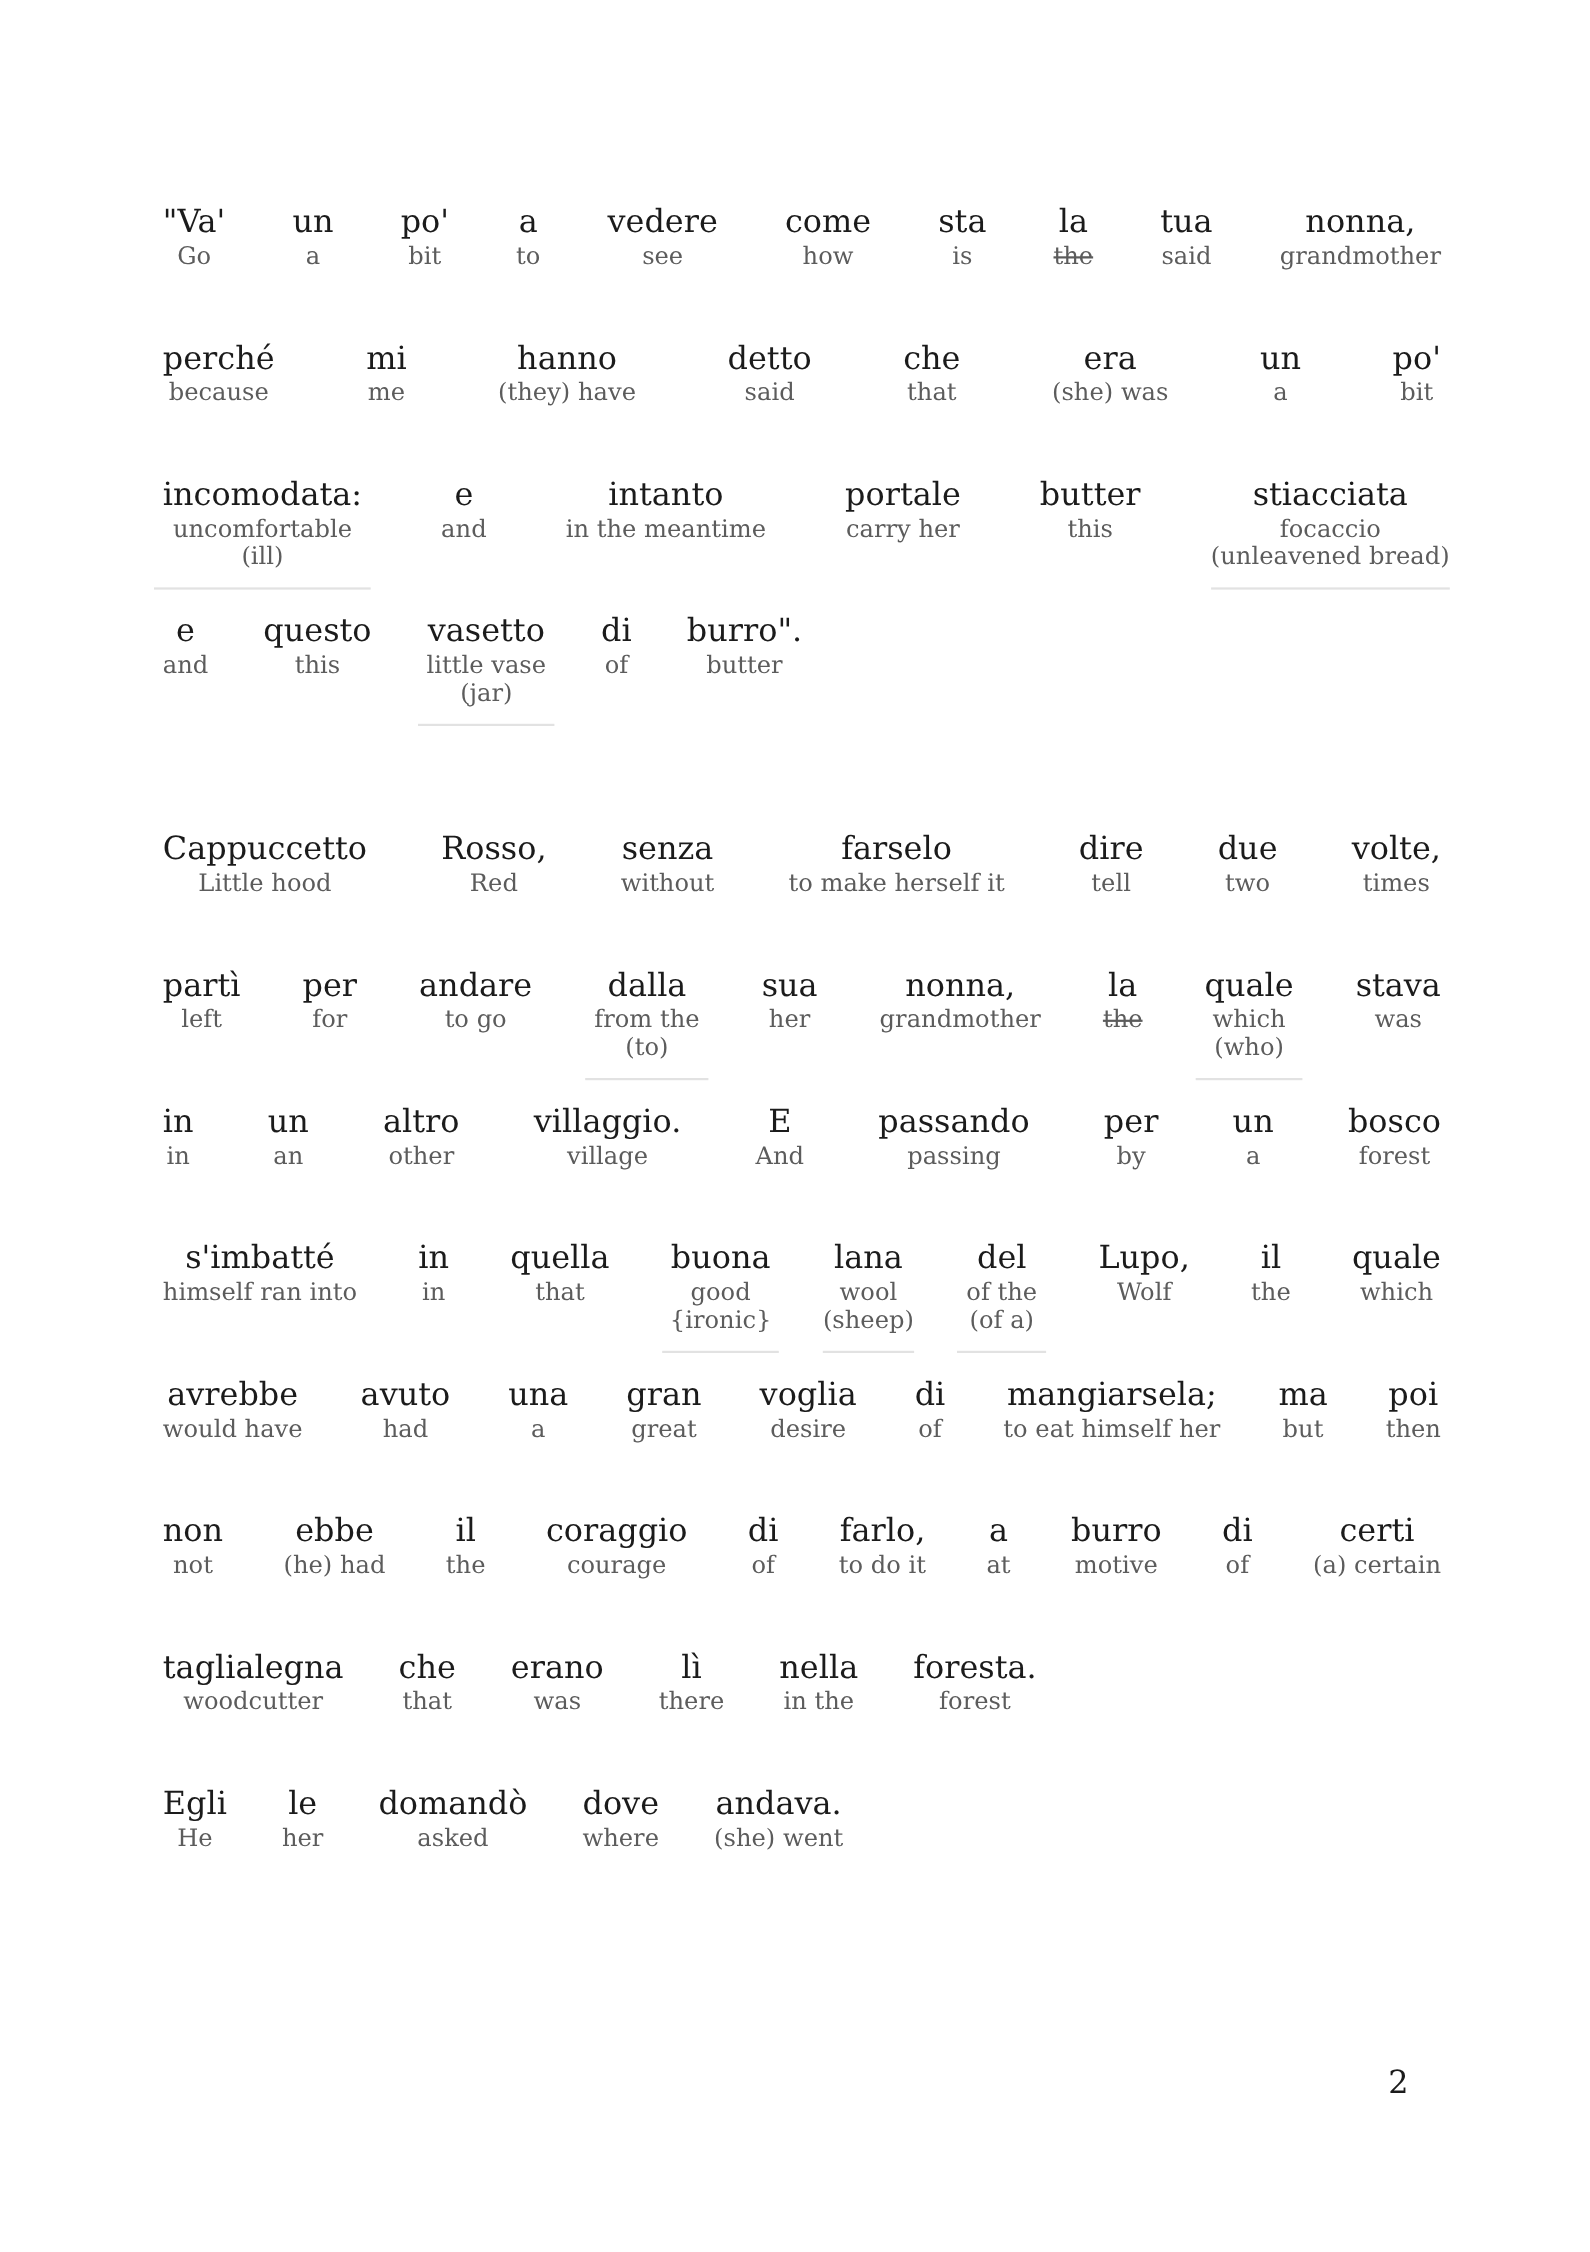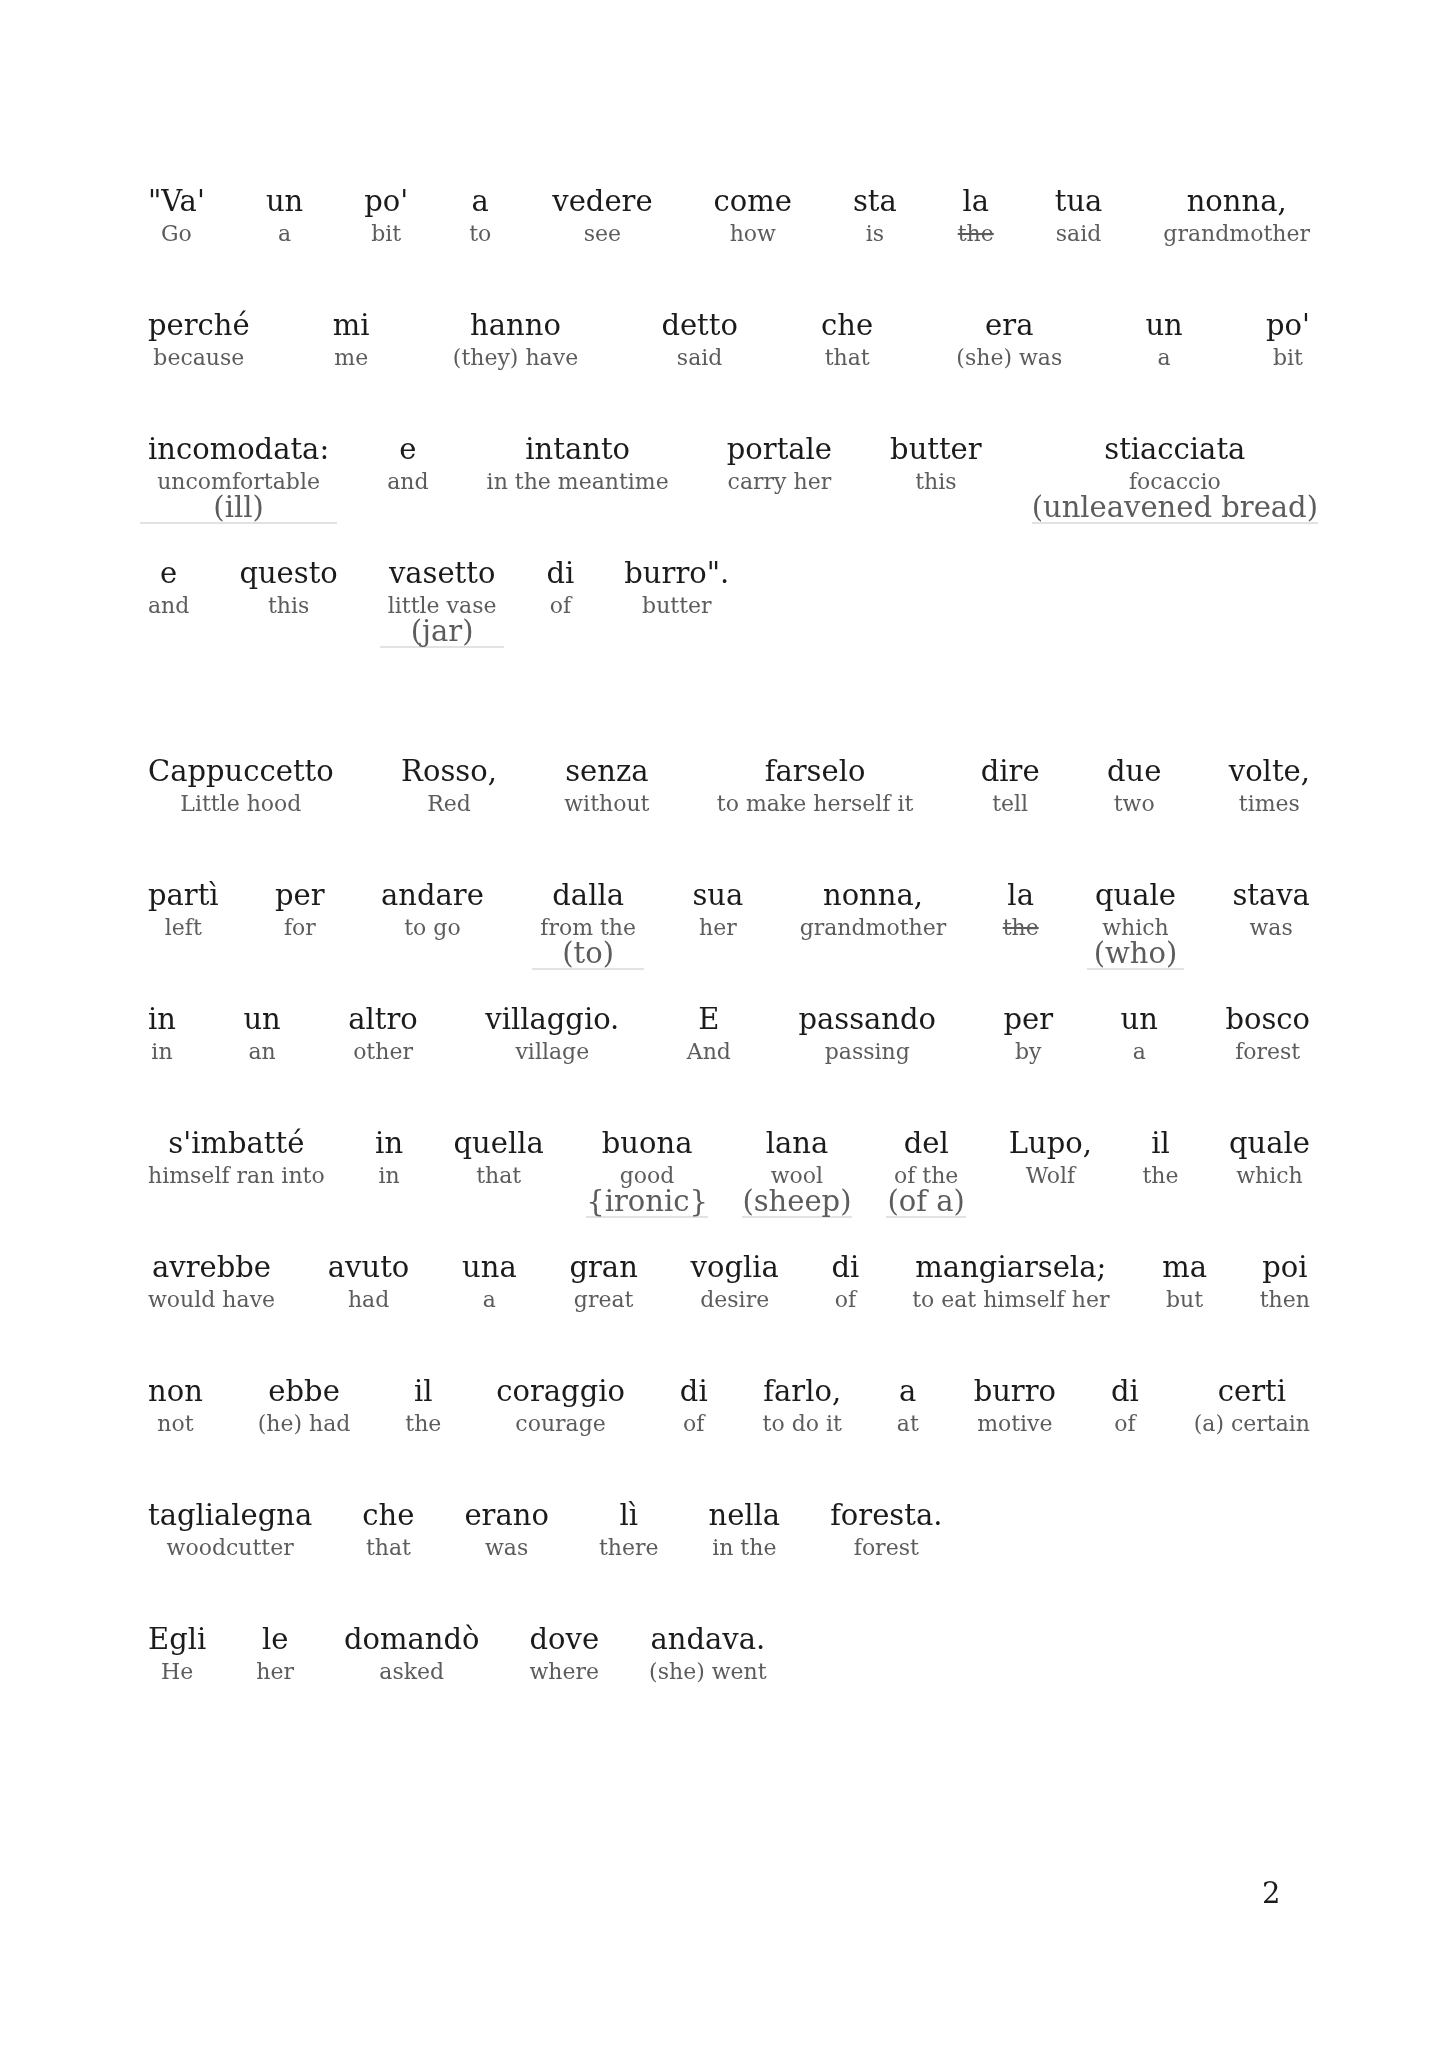--- a/index.html
+++ b/index.html
@@ -39,27 +39,27 @@
     color: #1b1b1b;
     white-space: nowrap;
   }
   .g {
     font-size: 22px;
     line-height: 27px;
     color: #5c5c5c;
     white-space: nowrap;
   }
   .g2 {
-    font-size: 29px;
+    font-size: 22px;
     line-height: 24px;
     color: #5c5c5c;
     white-space: nowrap;
     text-align: center;
     align-self: stretch;
-    padding-bottom: 3px;
+    padding-bottom: 15px;
     border-bottom: 2px solid #e2e2e2;
     margin: 0 -8px;
   }
   .strike { text-decoration: line-through; }
   #page-number {
     position: absolute;
     top: 1876px;
     left: 1262px;
     font-size: 29px;
     color: #1b1b1b;

